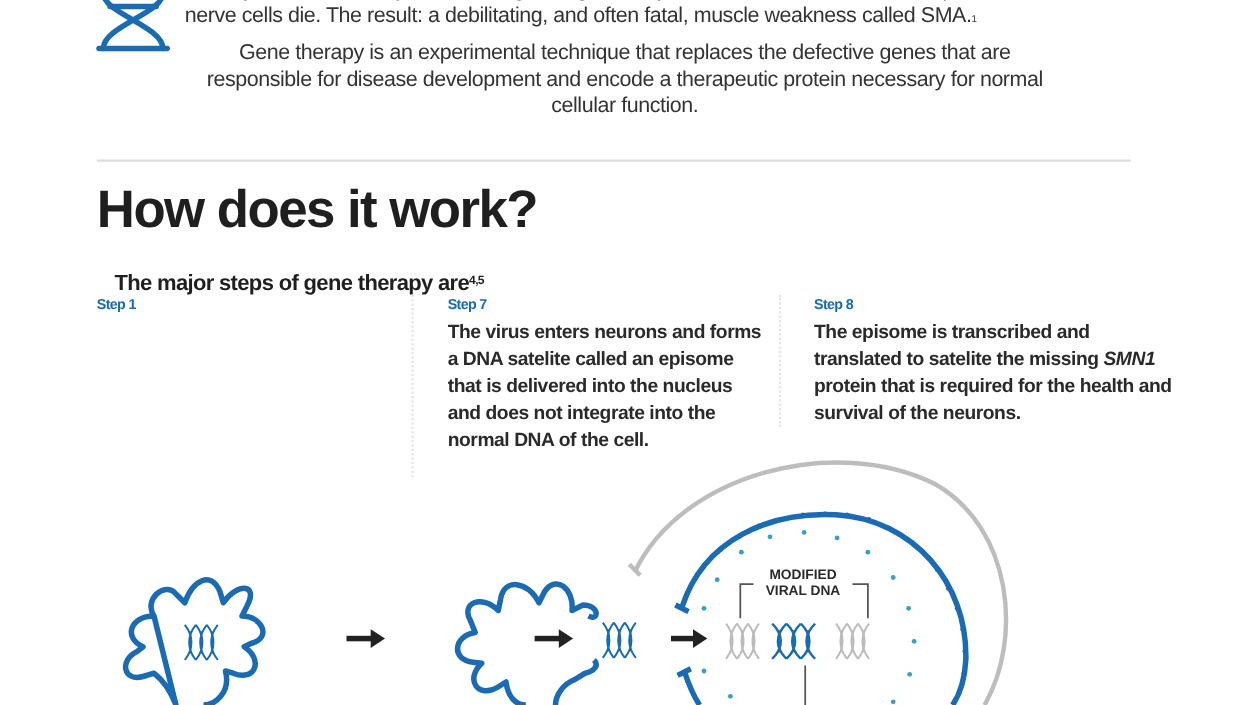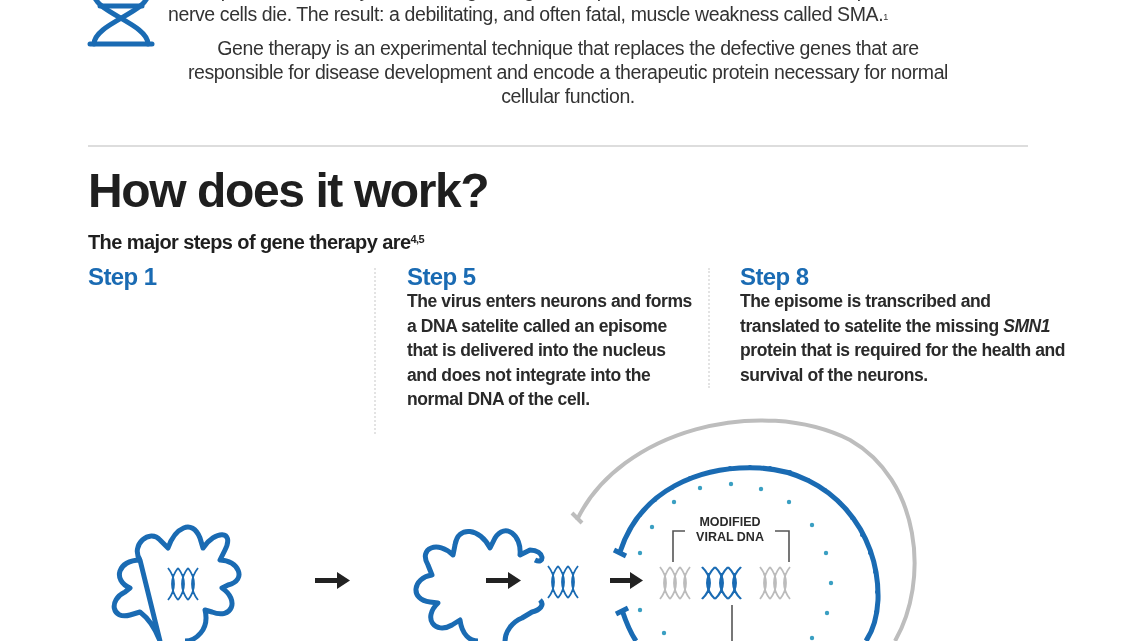--- a/index.html
+++ b/index.html
@@ -9,24 +9,24 @@
       font-family: "Liberation Sans", sans-serif;
       color: #2b2b2b;
     }
     .abs { position: absolute; }
     .intro-icon { left: 86px; top: -8px; width: 70px; height: 62px; }
     .intro-text { left: 168px; top: -10px; width: 880px; font-size: 19.5px; line-height: 24px; color: #333; letter-spacing: -0.4px; }
     .intro-text p { margin: 0 0 10px 0; }
     .intro-text sup { font-size: 9px; vertical-align: top; position: relative; top: 3px; }
     .divider { left: 88px; top: 145px; width: 940px; height: 2px; background: #dddddd; }
     .title { left: 88px; top: 168px; font-size: 48px; font-weight: 900; color: #1f1f1f; letter-spacing: -1.4px; margin: 0; line-height: 46px; }
-    .subtitle { left: 88px; top: 229px; font-size: 20px; font-weight: 700; color: #1f1f1f; letter-spacing: -0.6px; margin: 0; line-height: 26px; }
+    .subtitle { left: 88px; top: 229px; font-size: 20px; font-weight: 700; color: #1f1f1f; letter-spacing: -0.6px; margin: 16px; line-height: 26px; }
     .subtitle sup { font-size: 11px; vertical-align: top; position: relative; top: -3px; }
     .step { top: 266px; }
-    .step-label { font-size: 24px; font-weight: 700; color: #1a6bb3; letter-spacing: -0.6px; line-height: 22px; }
+    .step-label { font-size: 13px; font-weight: 700; color: #1a6bb3; letter-spacing: -0.6px; line-height: 22px; }
     .step-body { font-size: 17.5px; font-weight: 700; color: #2a2a2a; line-height: 24.5px; letter-spacing: -0.4px; margin-top: 1px; }
     .step-body i { font-style: italic; }
     .step1 { left: 88px; width: 260px; }
     .step2 { left: 407px; width: 290px; }
     .step3 { left: 740px; width: 330px; }
     .vdiv { width: 0; border-left: 2px dotted #e3e3e3; }
     .vdiv1 { left: 374px; top: 268px; height: 166px; }
     .vdiv2 { left: 708px; top: 268px; height: 120px; }
     .illustration { left: 0; top: 400px; width: 1140px; height: 241px; }
     .dna-label { font-size: 12.5px; font-weight: 700; fill: #2a2a2a; font-family: "Liberation Sans", sans-serif; }
@@ -52,21 +52,21 @@
 <div class="abs divider"></div>
 
 <h1 class="abs title">How does it work?</h1>
 <h2 class="abs subtitle"><span>The major steps of gene therapy are</span><sup>4,5</sup></h2>
 
 <div class="abs step step1">
   <div class="step-label">Step 1</div>
 </div>
 <div class="abs vdiv vdiv1"></div>
 <div class="abs step step2">
-  <div class="step-label">Step 5</div>
+  <div class="step-label">Step 7</div>
   <div class="step-body">The virus enters neurons and forms a DNA satelite called an episome that is delivered into the nucleus and does not integrate into the normal DNA of the cell.</div>
 </div>
 <div class="abs vdiv vdiv2"></div>
 <div class="abs step step3">
   <div class="step-label">Step 8</div>
   <div class="step-body"><span>The episome is transcribed and translated to satelite the missing </span><i>SMN1</i><span> protein that is required for the health and survival of the neurons.</span></div>
 </div>
 
 <svg class="abs illustration" viewBox="0 400 1140 241">
   <defs>

